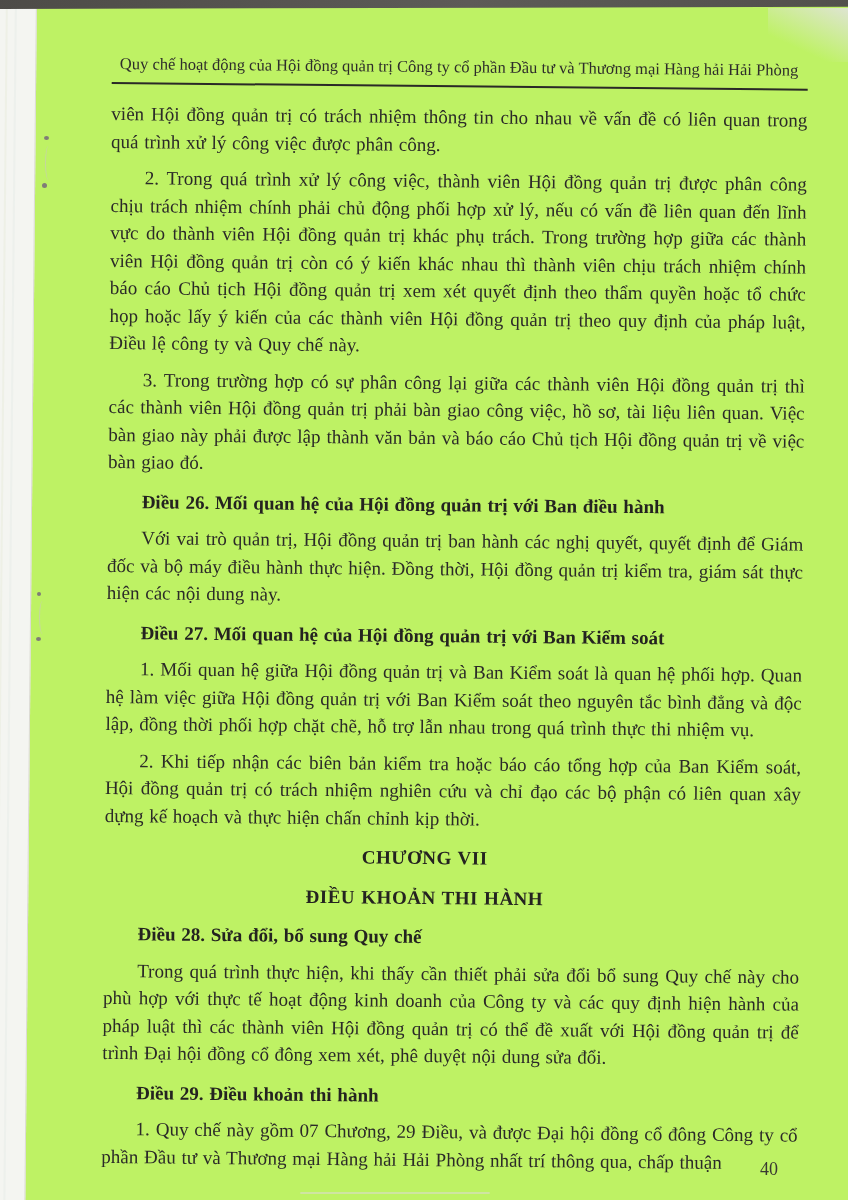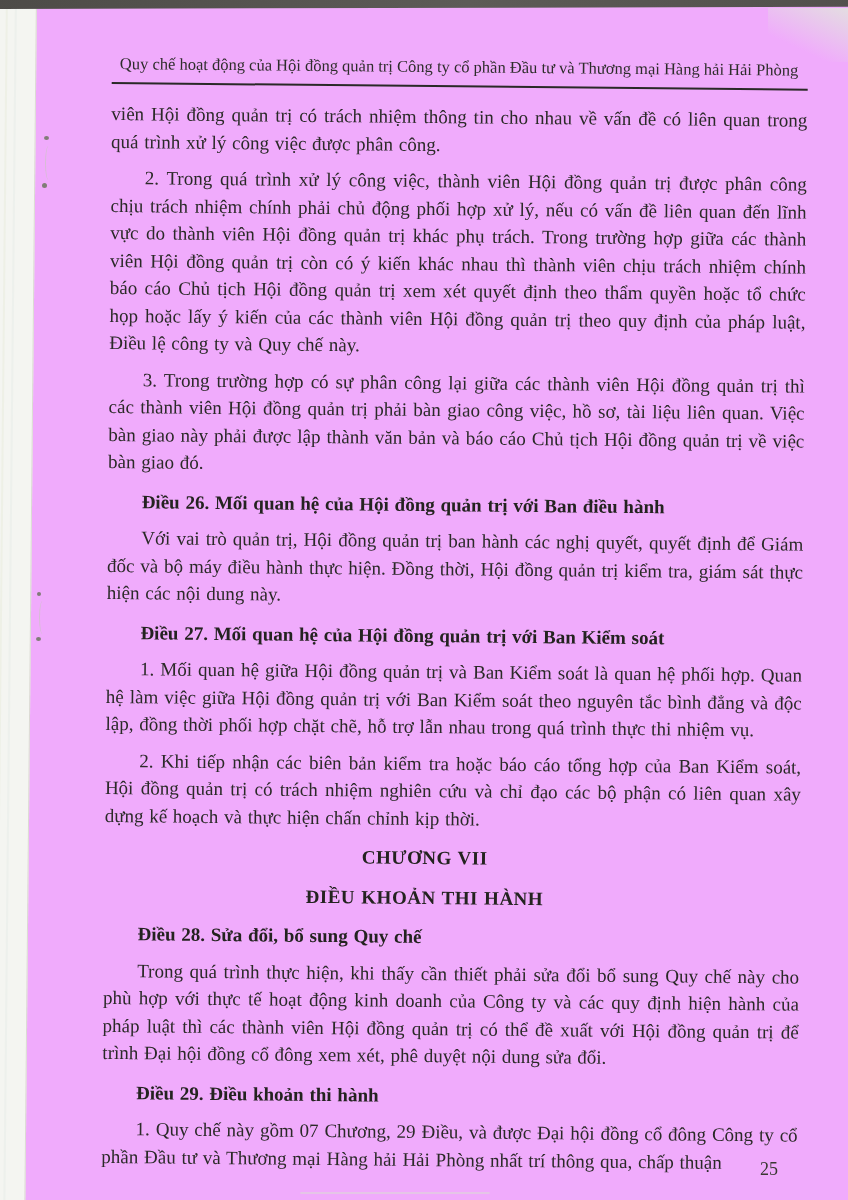--- a/index.html
+++ b/index.html
@@ -1,18 +1,18 @@
 <!DOCTYPE html>
 <html><head>
 <meta charset="utf-8">
 <style>
   html,body{margin:0;padding:0;background:#ffffff;}
   .sheet{
     position:relative;width:848px;height:1200px;overflow:hidden;
-    background:#f0abfc;
+    background:#bef264;
     font-family:"Liberation Serif","DejaVu Serif",serif;
     color:#2b2a28;
   }
   
   .scan-top-strip{
     position:absolute;top:-4px;left:-6px;width:862px;height:13px;
     background:linear-gradient(90deg,#4d4b47,#5d5b57 55%,#52504c);
     transform:rotate(-0.15deg);transform-origin:left top;
   }
   .corner-shade{
@@ -84,14 +84,14 @@
         <div class="para">2. Khi tiếp nhận các biên bản kiểm tra hoặc báo cáo tổng hợp của Ban Kiểm soát, Hội đồng quản trị có trách nhiệm nghiên cứu và chỉ đạo các bộ phận có liên quan xây dựng kế hoạch và thực hiện chấn chỉnh kịp thời.</div>
         <div class="chapter">CHƯƠNG VII</div>
         <div class="chapter">ĐIỀU KHOẢN THI HÀNH</div>
         <div class="art-heading">Điều 28. Sửa đổi, bổ sung Quy chế</div>
         <div class="para">Trong quá trình thực hiện, khi thấy cần thiết phải sửa đổi bổ sung Quy chế này cho phù hợp với thực tế hoạt động kinh doanh của Công ty và các quy định hiện hành của pháp luật thì các thành viên Hội đồng quản trị có thể đề xuất với Hội đồng quản trị để trình Đại hội đồng cổ đông xem xét, phê duyệt nội dung sửa đổi.</div>
         <div class="art-heading">Điều 29. Điều khoản thi hành</div>
         <div class="para">1. Quy chế này gồm 07 Chương, 29 Điều, và được Đại hội đồng cổ đông Công ty cổ phần Đầu tư và Thương mại Hàng hải Hải Phòng nhất trí thông qua, chấp thuận</div>
       </div>
   </div>
 
-  <div class="page-number">25</div>
+  <div class="page-number">40</div>
 </div>
 
 </body></html>

